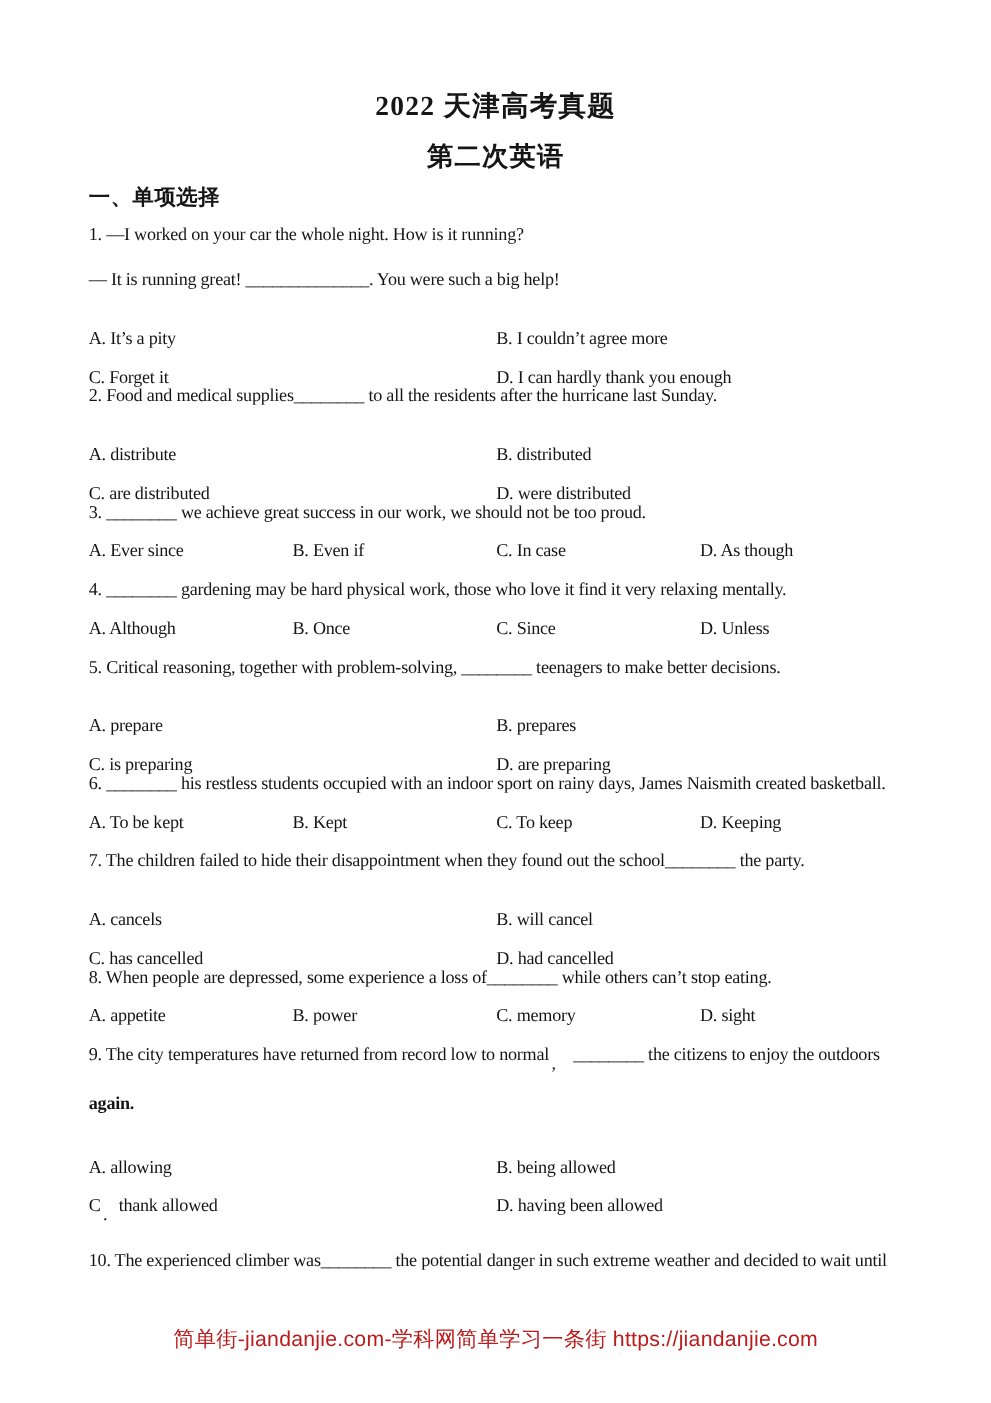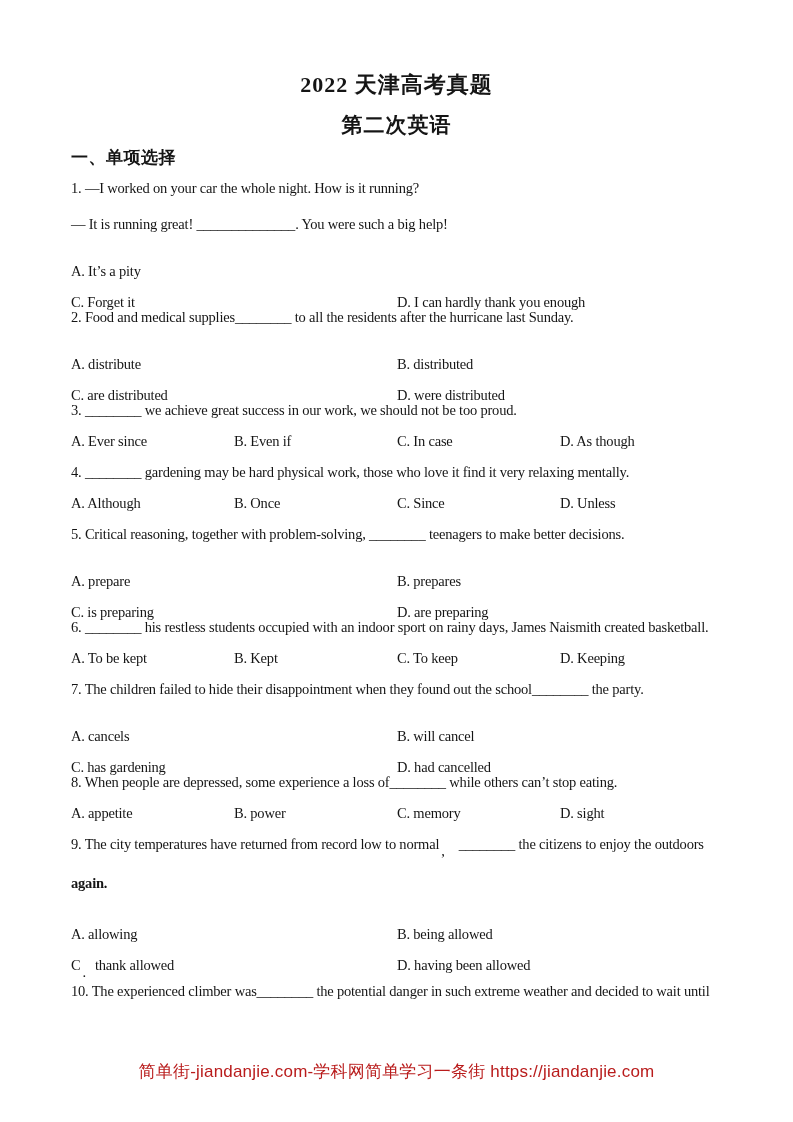--- a/index.html
+++ b/index.html
@@ -46,21 +46,21 @@
     height:31px; line-height:31px;
     font-size:14.5px;
     letter-spacing:-0.2px;
   }
   .opts .opt { white-space:nowrap; }
   .c2 .opt { width:50%;margin-top:16px; }
   .c4 .opt { width:25%; }
   .mt4  { margin-top:4px; }
   .mt5  { margin-top:5px; }
   .mt8  { margin-top:8px;font-weight:bold; }
-  .mt11 { margin-top:11px; }
+  .mt11 { margin-top:29px; }
   .low-mark {
     display:inline-block;
     position:relative; top:7px;
     margin:0 2px;
   }
   .gap-before { margin-left:12px; }
   .gap-small  { margin-left:7px; }
   .footer {
     position:absolute; top:1058px; left:0; right:0;
     text-align:center;
@@ -79,20 +79,21 @@
   <div class="subtitle">第二次英语</div>
 
   <div class="content">
 
     <div class="section-header">一、单项选择</div>
 
     <p class="line">1. —I worked on your car the whole night. How is it running?</p>
     <p class="line mt5">— It is running great! ______________. You were such a big help!</p>
     <div class="opts c2">
       <span class="opt">A. It’s a pity</span>
+      <span class="opt">B. I couldn’t agree more</span>
     </div>
     <div class="opts c2">
       <span class="opt">C. Forget it</span>
       <span class="opt">D. I can hardly thank you enough</span>
     </div>
 
     <p class="line">2. Food and medical supplies________ to all the residents after the hurricane last Sunday.</p>
     <div class="opts c2">
       <span class="opt">A. distribute</span>
       <span class="opt">B. distributed</span>
@@ -135,21 +136,21 @@
       <span class="opt">C. To keep</span>
       <span class="opt">D. Keeping</span>
     </div>
 
     <p class="line">7. The children failed to hide their disappointment when they found out the school________ the party.</p>
     <div class="opts c2">
       <span class="opt">A. cancels</span>
       <span class="opt">B. will cancel</span>
     </div>
     <div class="opts c2">
-      <span class="opt">C. has gardening</span>
+      <span class="opt">C. has cancelled</span>
       <span class="opt">D. had cancelled</span>
     </div>
 
     <p class="line">8. When people are depressed, some experience a loss of________ while others can’t stop eating.</p>
     <div class="opts c4">
       <span class="opt">A. appetite</span>
       <span class="opt">B. power</span>
       <span class="opt">C. memory</span>
       <span class="opt">D. sight</span>
     </div>

